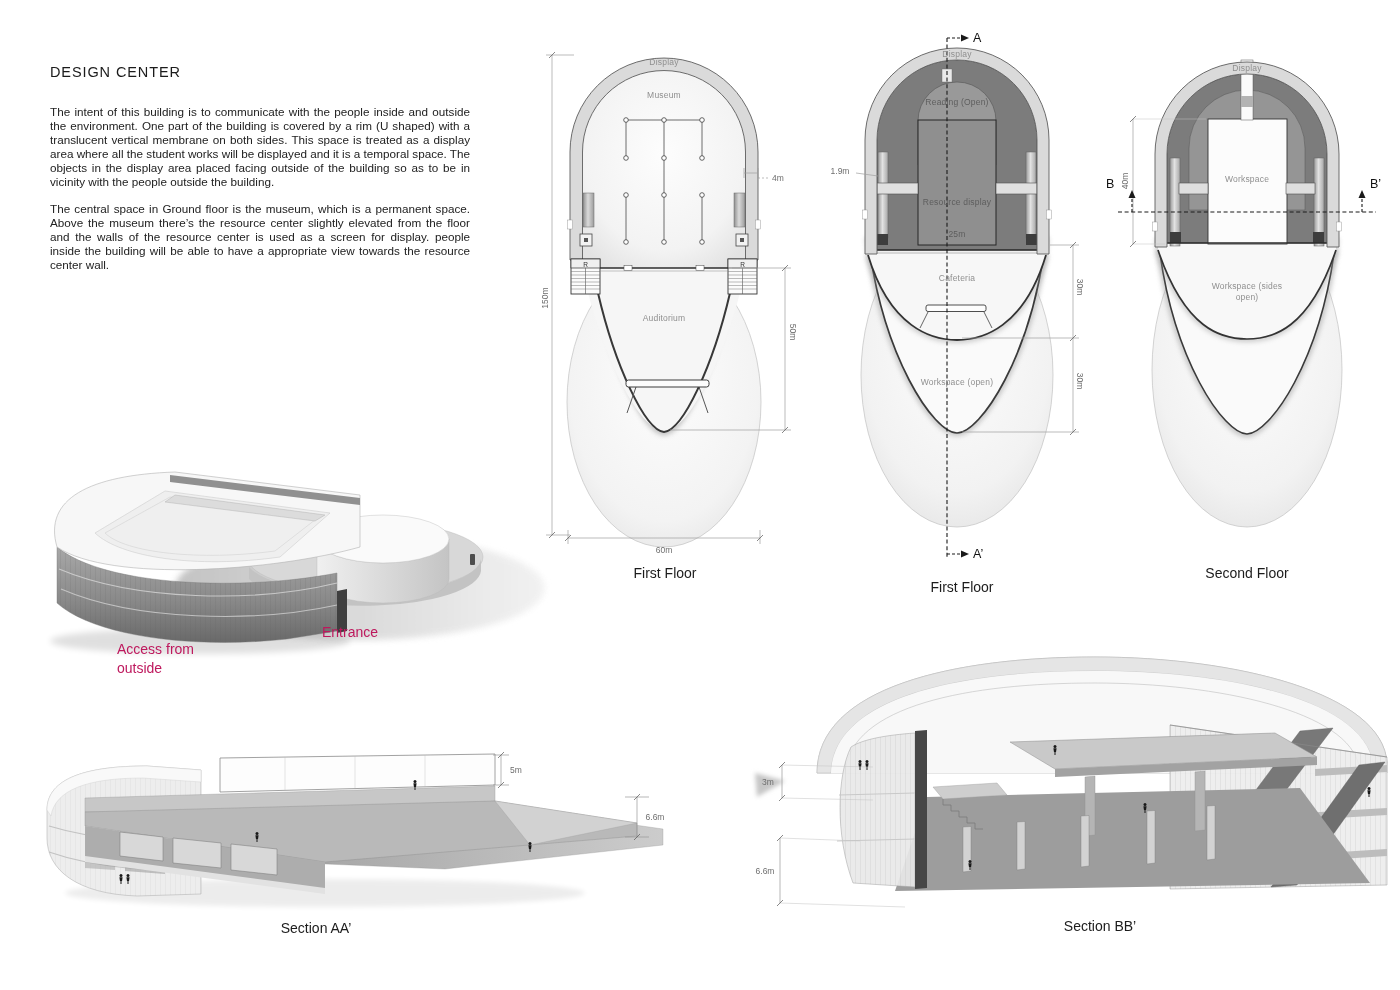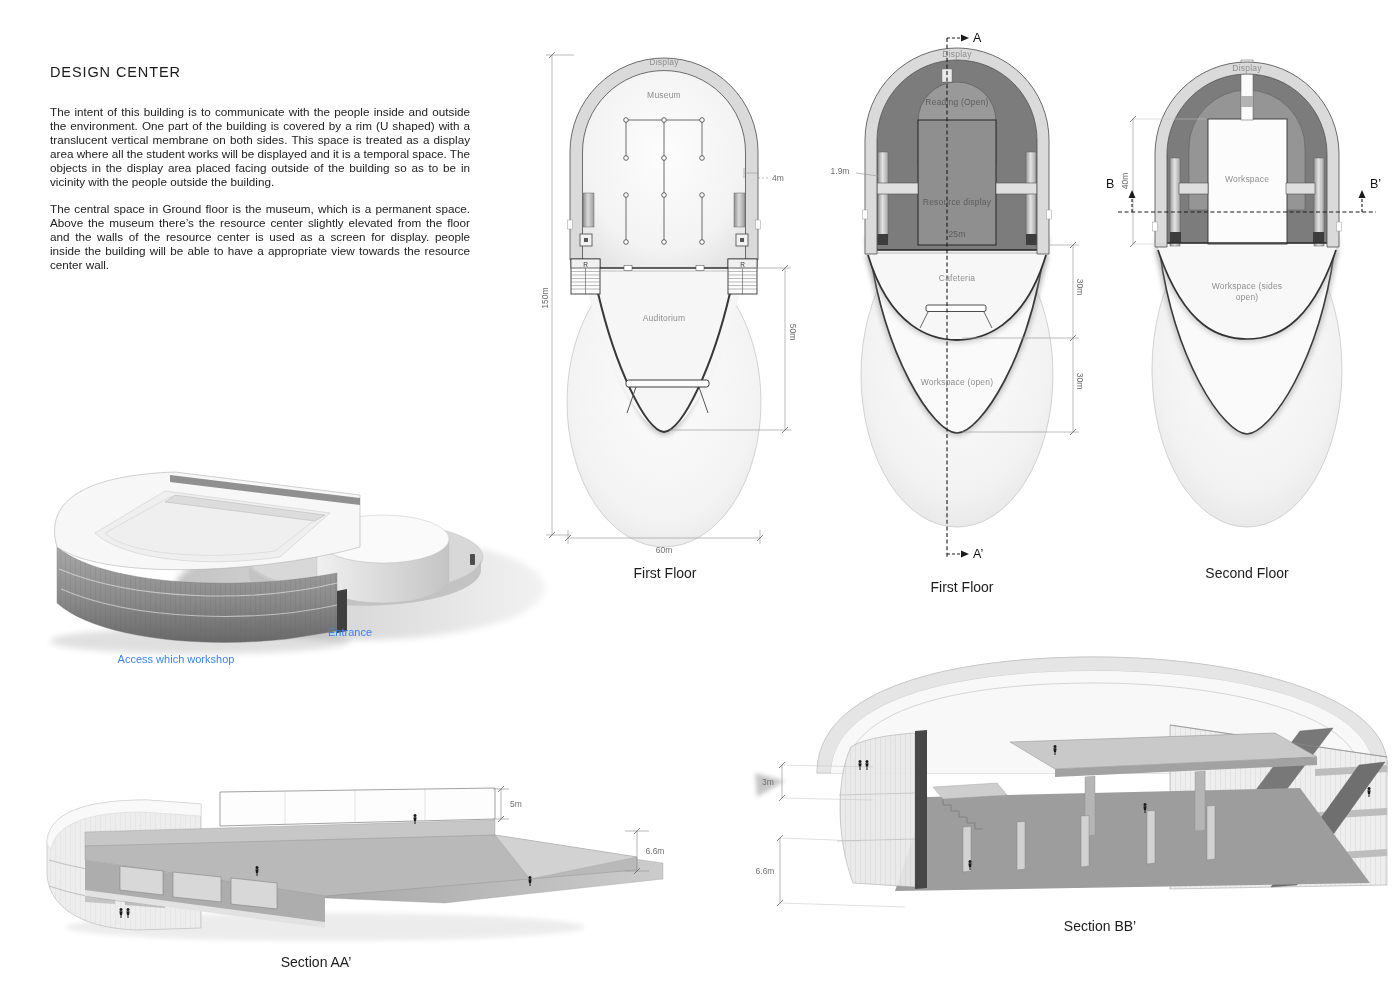--- a/index.html
+++ b/index.html
@@ -15,22 +15,22 @@
   
   .lbl{position:absolute;transform:translate(-50%,-50%);font-size:8.5px;letter-spacing:.2px;
        color:#8f8f8f;text-align:center;line-height:1.3;white-space:nowrap}
   .lbl.wrap{white-space:normal;width:78px}
   .lbl.dark{color:#5d5d5d}
   .dim{position:absolute;transform:translate(-50%,-50%);font-size:8.5px;color:#6e6e6e;white-space:nowrap}
   .dim.v{transform:translate(-50%,-50%) rotate(-90deg)}
   .dim.vr{transform:translate(-50%,-50%) rotate(90deg)}
   .marker{position:absolute;transform:translate(0,-50%);font-size:12.5px;color:#111}
   .caption{position:absolute;transform:translateX(-50%);font-size:14px;color:#1c1c1c;white-space:nowrap}
-  .axlbl{position:absolute;transform:translate(-50%,-50%);font-size:11px;color:#3b82f6;
-         text-align:center;line-height:1.35;white-space:nowrap}
+  .axlbl{position:absolute;transform:translate(-50%,-50%);font-size:14px;color:#be185d;
+         line-height:1.35;white-space:nowrap}
   .axlbl.wrap{white-space:normal;width:118px}
 </style>
 </head>
 <body>
 
 <div class="board">
 
   <div class="textpanel">
     <h1>DESIGN CENTER</h1>
     <p>The intent of this building is to communicate with the people inside and outside the environment.  One part of the building is covered by a rim (U shaped) with a translucent vertical membrane on both sides. This space is treated as a display area where all the student works will be displayed and it is a temporal space. The objects in the display area placed facing outside of the building so as to be in vicinity with the people outside the building.</p>
@@ -336,24 +336,24 @@
       </g>
       <g>
         <path d="M32,92 C18,44 64,20 150,17 L335,40 L335,92 C250,116 85,128 32,92 Z" fill="#f7f7f7" stroke="#b2b2b2" stroke-width="0.6"></path>
         <path d="M145,20 L335,43 L335,50 L145,27 Z" fill="#909090"></path>
         <path d="M70,78 L140,36 L305,58 L255,102 C170,114 95,102 70,78 Z" fill="#efefef" stroke="#c6c6c6" stroke-width="0.5"></path>
         <path d="M80,78 L145,42 L295,61 L250,96 C175,106 100,98 80,78 Z" fill="none" stroke="#cdcdcd" stroke-width="0.5"></path>
         <path d="M150,40 L300,60 L290,66 L140,47 Z" fill="#dcdcdc" stroke="#aaa" stroke-width="0.4"></path>
       </g>
     </svg>
     <span class="axlbl" style="left:325px;top:177px">Entrance</span>
-    <span class="axlbl wrap" style="left:151px;top:204px">Access which workshop</span>
-  </div>
-
-  <div class="fig" style="left:25px;top:762px;width:645px;height:212px">
+    <span class="axlbl wrap" style="left:151px;top:204px">Access from outside</span>
+  </div>
+
+  <div class="fig" style="left:25px;top:728px;width:645px;height:212px">
     <svg width="645" height="212" viewBox="0 0 645 212">
       <defs>
         <linearGradient id="sa-plane" x1="0" y1="0" x2="1" y2="0">
           <stop offset="0%" stop-color="#9b9b9b"></stop>
             <stop offset="100%" stop-color="#cccccc"></stop>
         </linearGradient>
         <pattern id="sa-mull" width="5" height="8" patternUnits="userSpaceOnUse">
           <line x1="0" y1="0" x2="0" y2="8" stroke="#9a9a9a" stroke-width="0.5"></line>
         </pattern>
         <filter id="sa-blur" x="-40%" y="-40%" width="180%" height="180%">

